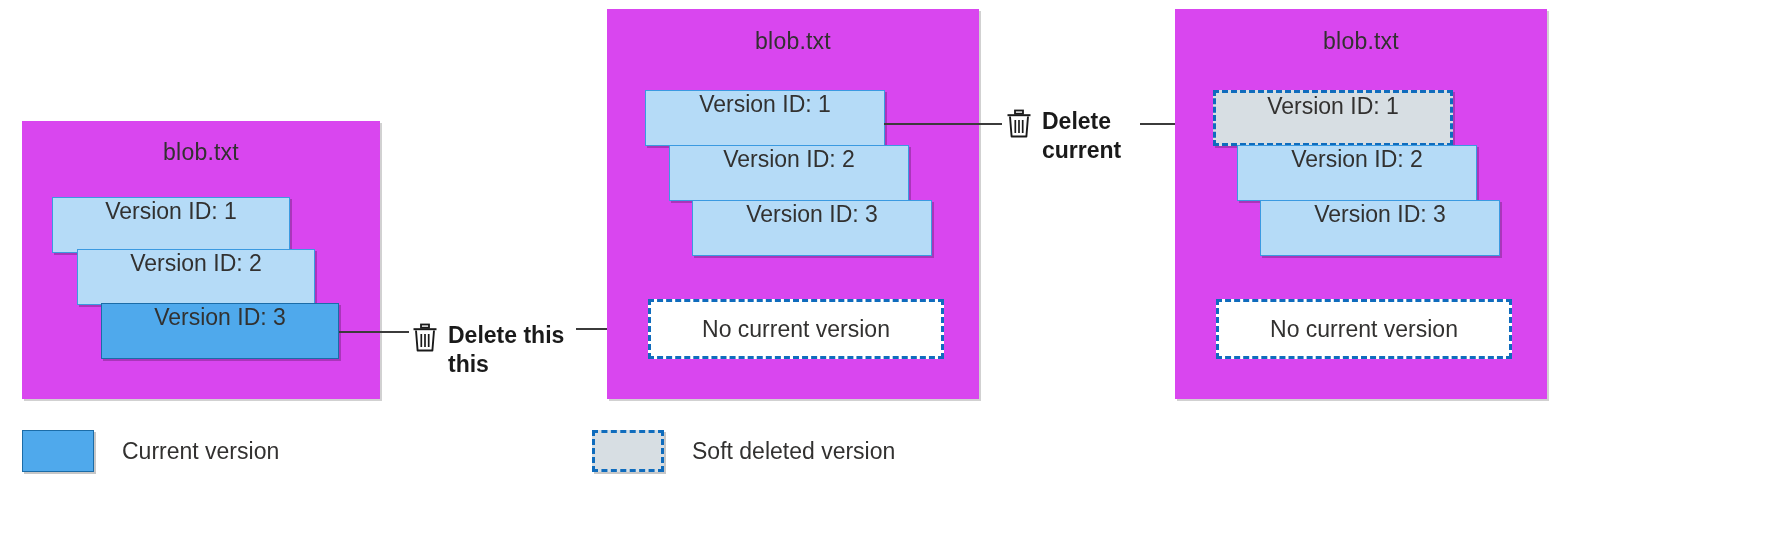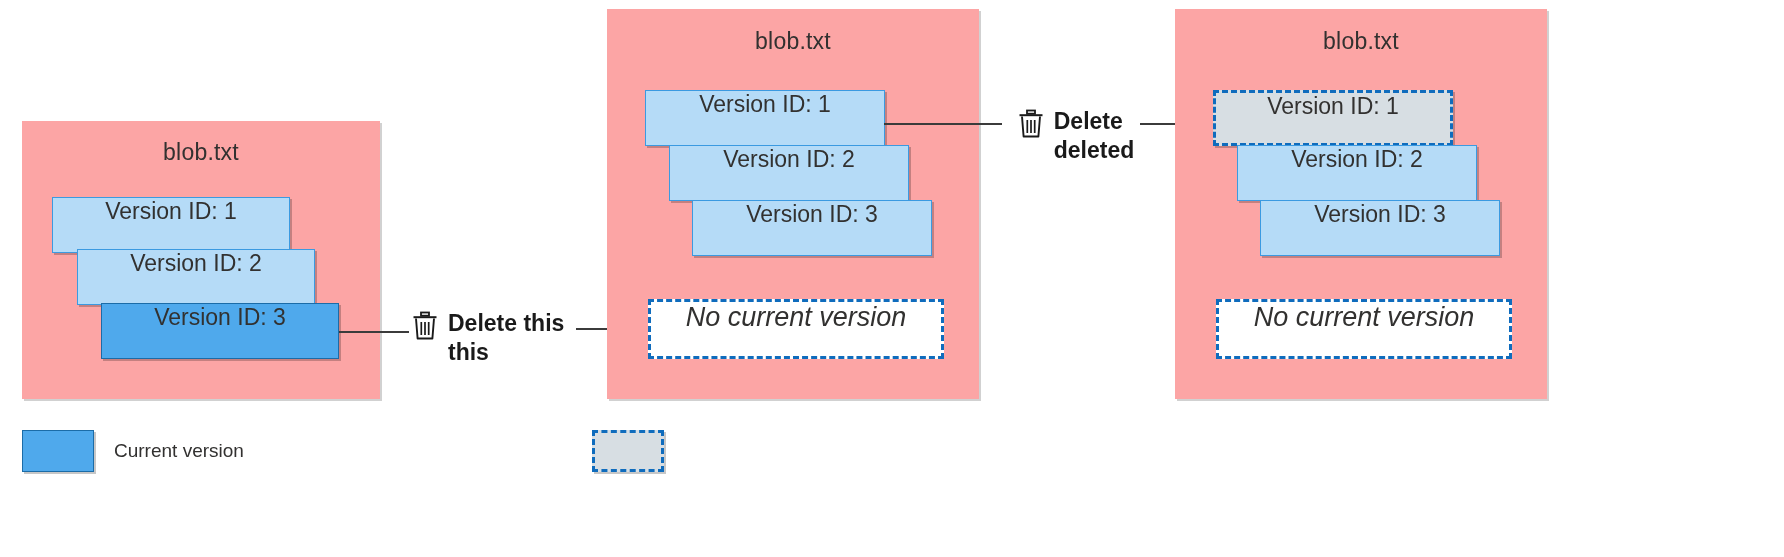--- a/index.html
+++ b/index.html
@@ -19,21 +19,21 @@
   .stage {
     position: absolute;
     left: 0; top: 0;
     width: 1784px;
     height: 557px;
   }
 
   
   .panel {
     position: absolute;
-    background: #fca5a5;
+    background: #d946ef;
     box-shadow: 2px 2px 0 0 rgba(0,0,0,0.18);
   }
   .panel-title {
     position: absolute;
     left: 0;
     width: 100%;
     text-align: center;
     font-size: 23px;
     color: #323130;
     letter-spacing: .2px;
@@ -65,24 +65,23 @@
     color: #323130;
   }
 
   
   .nocurrent {
     position: absolute;
     box-sizing: border-box;
     background: #ffffff;
     border: 3px dashed #0f6cbd;
     display: flex;
-    align-items: flex-start;
+    align-items: center;
     justify-content: center;
-    font-size: 27px;
-    font-style: italic;
+    font-size: 23px;
     color: #323130;
   }
 
   
   .action {
     position: absolute;
     display: flex;
     align-items: flex-start;
     gap: 10px;
   }
@@ -130,23 +129,23 @@
   }
   .legend-swatch.previous {
     background: #b5dbf7;
     border: 1px solid #3b9ae1;
   }
   .legend-swatch.softdeleted {
     background: #d7dee3;
     border: 3px dashed #0f6cbd;
   }
   .legend-label {
-    font-size: 19px;
-    color: #323130;
-    margin-left: 20px;
+    font-size: 23px;
+    color: #323130;
+    margin-left: 28px;
     white-space: nowrap;
   }
 </style>
 </head>
 <body>
 
 <div class="stage">
 
   <div class="panel" style="left:22px; top:121px; width:358px; height:278px;">
     <div class="panel-title" style="top:18px;">blob.txt</div>
@@ -159,21 +158,21 @@
     <span>Version ID: 2</span>
   </div>
   <div class="vcard current" style="left:101px; top:303px; width:238px; height:56px;">
     <span>Version ID: 3</span>
   </div>
 
   <svg class="conn" style="left:339px; top:316px;" width="72" height="32" viewBox="0 0 72 32">
     <line x1="0" y1="16" x2="70" y2="16" stroke="#3b3b3b" stroke-width="2"></line>
   </svg>
 
-  <div class="action" style="left:412px; top:309px; width:170px;">
+  <div class="action" style="left:412px; top:321px; width:170px;">
     <span class="trash-wrap">
       <svg width="26" height="30" viewBox="0 0 26 30" aria-hidden="true">
         <rect x="9" y="1.5" width="8" height="3.2" fill="none" stroke="#1a1a1a" stroke-width="1.8"></rect>
         <line x1="1.5" y1="6.2" x2="24.5" y2="6.2" stroke="#1a1a1a" stroke-width="2"></line>
         <path d="M4 7.5 L5.6 27.5 L20.4 27.5 L22 7.5" fill="none" stroke="#1a1a1a" stroke-width="1.9" stroke-linejoin="round"></path>
         <line x1="9.3" y1="11" x2="9.3" y2="24" stroke="#1a1a1a" stroke-width="1.7"></line>
         <line x1="13" y1="11" x2="13" y2="24" stroke="#1a1a1a" stroke-width="1.7"></line>
         <line x1="16.7" y1="11" x2="16.7" y2="24" stroke="#1a1a1a" stroke-width="1.7"></line>
       </svg>
     </span>
@@ -200,32 +199,32 @@
   </div>
 
   <div class="nocurrent" style="left:648px; top:299px; width:296px; height:60px;">
     <span>No current version</span>
   </div>
 
   <svg class="conn" style="left:884px; top:108px;" width="120" height="32" viewBox="0 0 120 32">
     <line x1="0" y1="16" x2="118" y2="16" stroke="#3b3b3b" stroke-width="2"></line>
   </svg>
 
-  <div class="action" style="left:1006px; top:107px; width:140px;justify-content:center;">
+  <div class="action" style="left:1006px; top:107px; width:140px;">
     <span class="trash-wrap">
       <svg width="26" height="30" viewBox="0 0 26 30" aria-hidden="true">
         <rect x="9" y="1.5" width="8" height="3.2" fill="none" stroke="#1a1a1a" stroke-width="1.8"></rect>
         <line x1="1.5" y1="6.2" x2="24.5" y2="6.2" stroke="#1a1a1a" stroke-width="2"></line>
         <path d="M4 7.5 L5.6 27.5 L20.4 27.5 L22 7.5" fill="none" stroke="#1a1a1a" stroke-width="1.9" stroke-linejoin="round"></path>
         <line x1="9.3" y1="11" x2="9.3" y2="24" stroke="#1a1a1a" stroke-width="1.7"></line>
         <line x1="13" y1="11" x2="13" y2="24" stroke="#1a1a1a" stroke-width="1.7"></line>
         <line x1="16.7" y1="11" x2="16.7" y2="24" stroke="#1a1a1a" stroke-width="1.7"></line>
       </svg>
     </span>
-    <span class="action-text"><span>Delete</span><br><span>deleted</span></span>
+    <span class="action-text"><span>Delete</span><br><span>current</span></span>
   </div>
 
   <svg class="conn" style="left:1140px; top:108px;" width="80" height="32" viewBox="0 0 80 32">
     <line x1="0" y1="16" x2="64" y2="16" stroke="#3b3b3b" stroke-width="2"></line>
     <polygon points="64,9 78,16 64,23" fill="#3b3b3b"></polygon>
   </svg>
 
   <div class="panel" style="left:1175px; top:9px; width:372px; height:390px;">
     <div class="panel-title" style="top:19px;">blob.txt</div>
   </div>
@@ -244,16 +243,17 @@
     <span>No current version</span>
   </div>
 
   <div class="legend">
     <div class="legend-item" style="position:absolute; left:0px; top:9px;">
       <span class="legend-swatch current"></span>
       <span class="legend-label">Current version</span>
     </div>
     <div class="legend-item" style="position:absolute; left:570px; top:9px;">
       <span class="legend-swatch softdeleted"></span>
+      <span class="legend-label">Soft deleted version</span>
     </div>
   </div>
 
 </div>
 
 </body></html>

